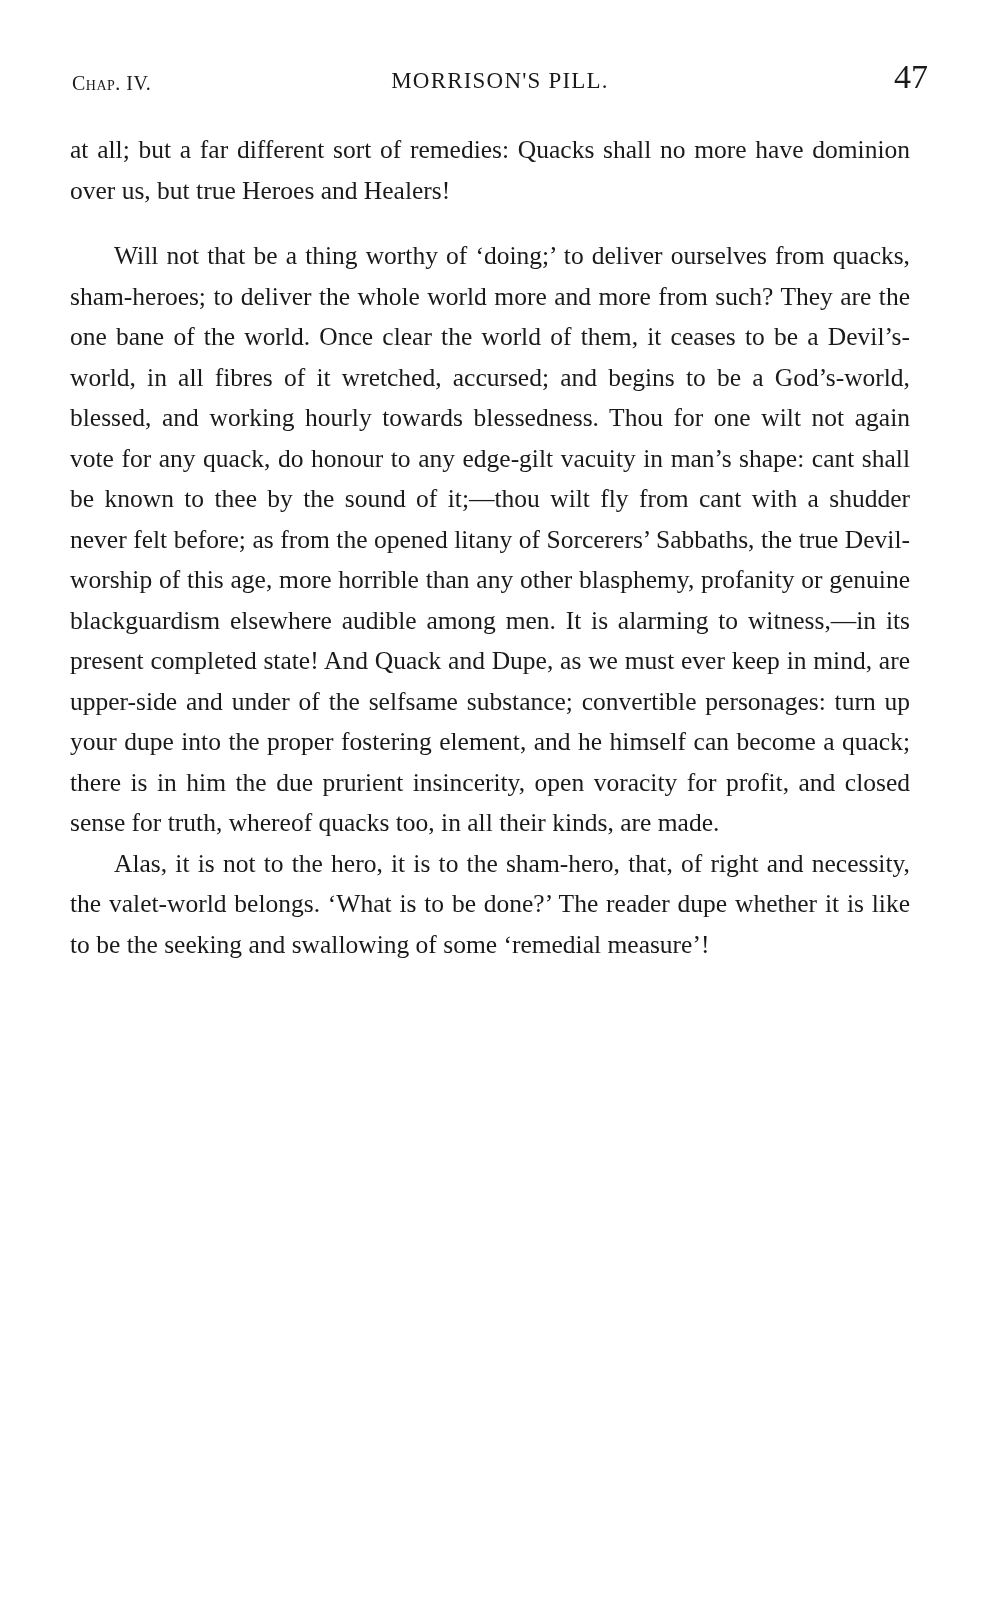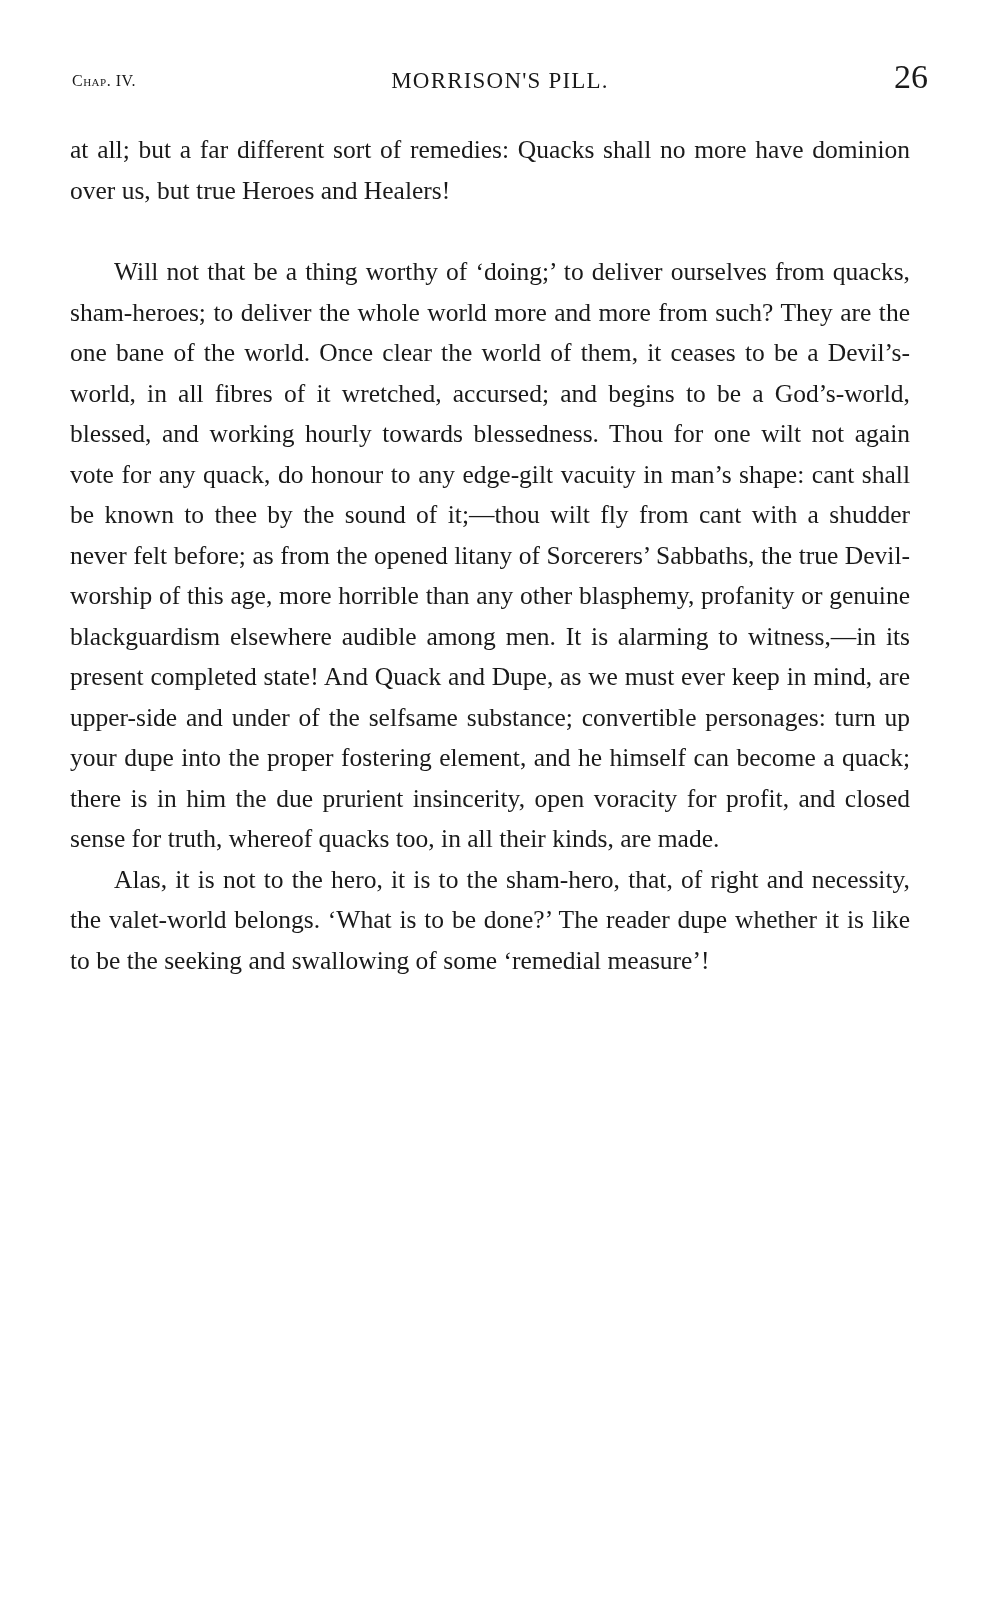--- a/index.html
+++ b/index.html
@@ -26,21 +26,21 @@
     position: absolute;
     top: 62px;
     left: 72px;
     right: 72px;
     height: 40px;
   }
   .header-left {
     position: absolute;
     left: 0;
     top: 10px;
-    font-size: 16px;
+    font-size: 20px;
     font-variant: small-caps;
     letter-spacing: 0.5px;
     white-space: nowrap;
   }
   .header-center {
     position: absolute;
     left: 0;
     right: 0;
     top: 6px;
     text-align: center;
@@ -66,21 +66,21 @@
     text-justify: inter-word;
   }
   .para {
     margin: 0;
     text-indent: 0;
   }
   .para.indent {
     text-indent: 44px;
   }
   .para.gap {
-    margin-top: 41px;
+    margin-top: 25px;
   }
   .footer {
     position: absolute;
     bottom: 78px;
     left: 128px;
     right: 178px;
     height: 30px;
   }
   .footer-left {
     position: absolute;
@@ -100,21 +100,21 @@
   }
 </style>
 </head>
 <body>
 
 <div class="page">
 
   <div class="header">
     <div class="header-left">Chap. IV.</div>
     <div class="header-center">MORRISON'S PILL.</div>
-    <div class="header-right">26</div>
+    <div class="header-right">47</div>
   </div>
 
   <div class="body-text">
     <p class="para">at all; but a far different sort of remedies: Quacks shall no more have dominion over us, but true Heroes and Healers!</p>
     <p class="para indent gap">Will not that be a thing worthy of ‘doing;’ to deliver ourselves from quacks, sham-heroes; to deliver the whole world more and more from such?   They are the one bane of the world.   Once clear the world of them, it ceases to be a Devil’s-world, in all fibres of it wretched, accursed; and begins to be a God’s-world, blessed, and working hourly towards blessedness.   Thou for one wilt not again vote for any quack, do honour to any edge-gilt vacuity in man’s shape: cant shall be known to thee by the sound of it;—thou wilt fly from cant with a shudder never felt before; as from the opened litany of Sorcerers’ Sabbaths, the true Devil-worship of this age, more horrible than any other blasphemy, profanity or genuine blackguardism elsewhere audible among men.   It is alarming to witness,—in its present completed state!   And Quack and Dupe, as we must ever keep in mind, are upper-side and under of the selfsame substance; convertible personages: turn up your dupe into the proper fostering element, and he himself can become a quack; there is in him the due prurient insincerity, open voracity for profit, and closed sense for truth, whereof quacks too, in all their kinds, are made.</p>
     <p class="para indent">Alas, it is not to the hero, it is to the sham-hero, that, of right and necessity, the valet-world belongs.   ‘What is to be done?’   The reader dupe whether it is like to be the seeking and swallowing of some ‘remedial measure’!</p>
   </div>
 
 
 </div>

